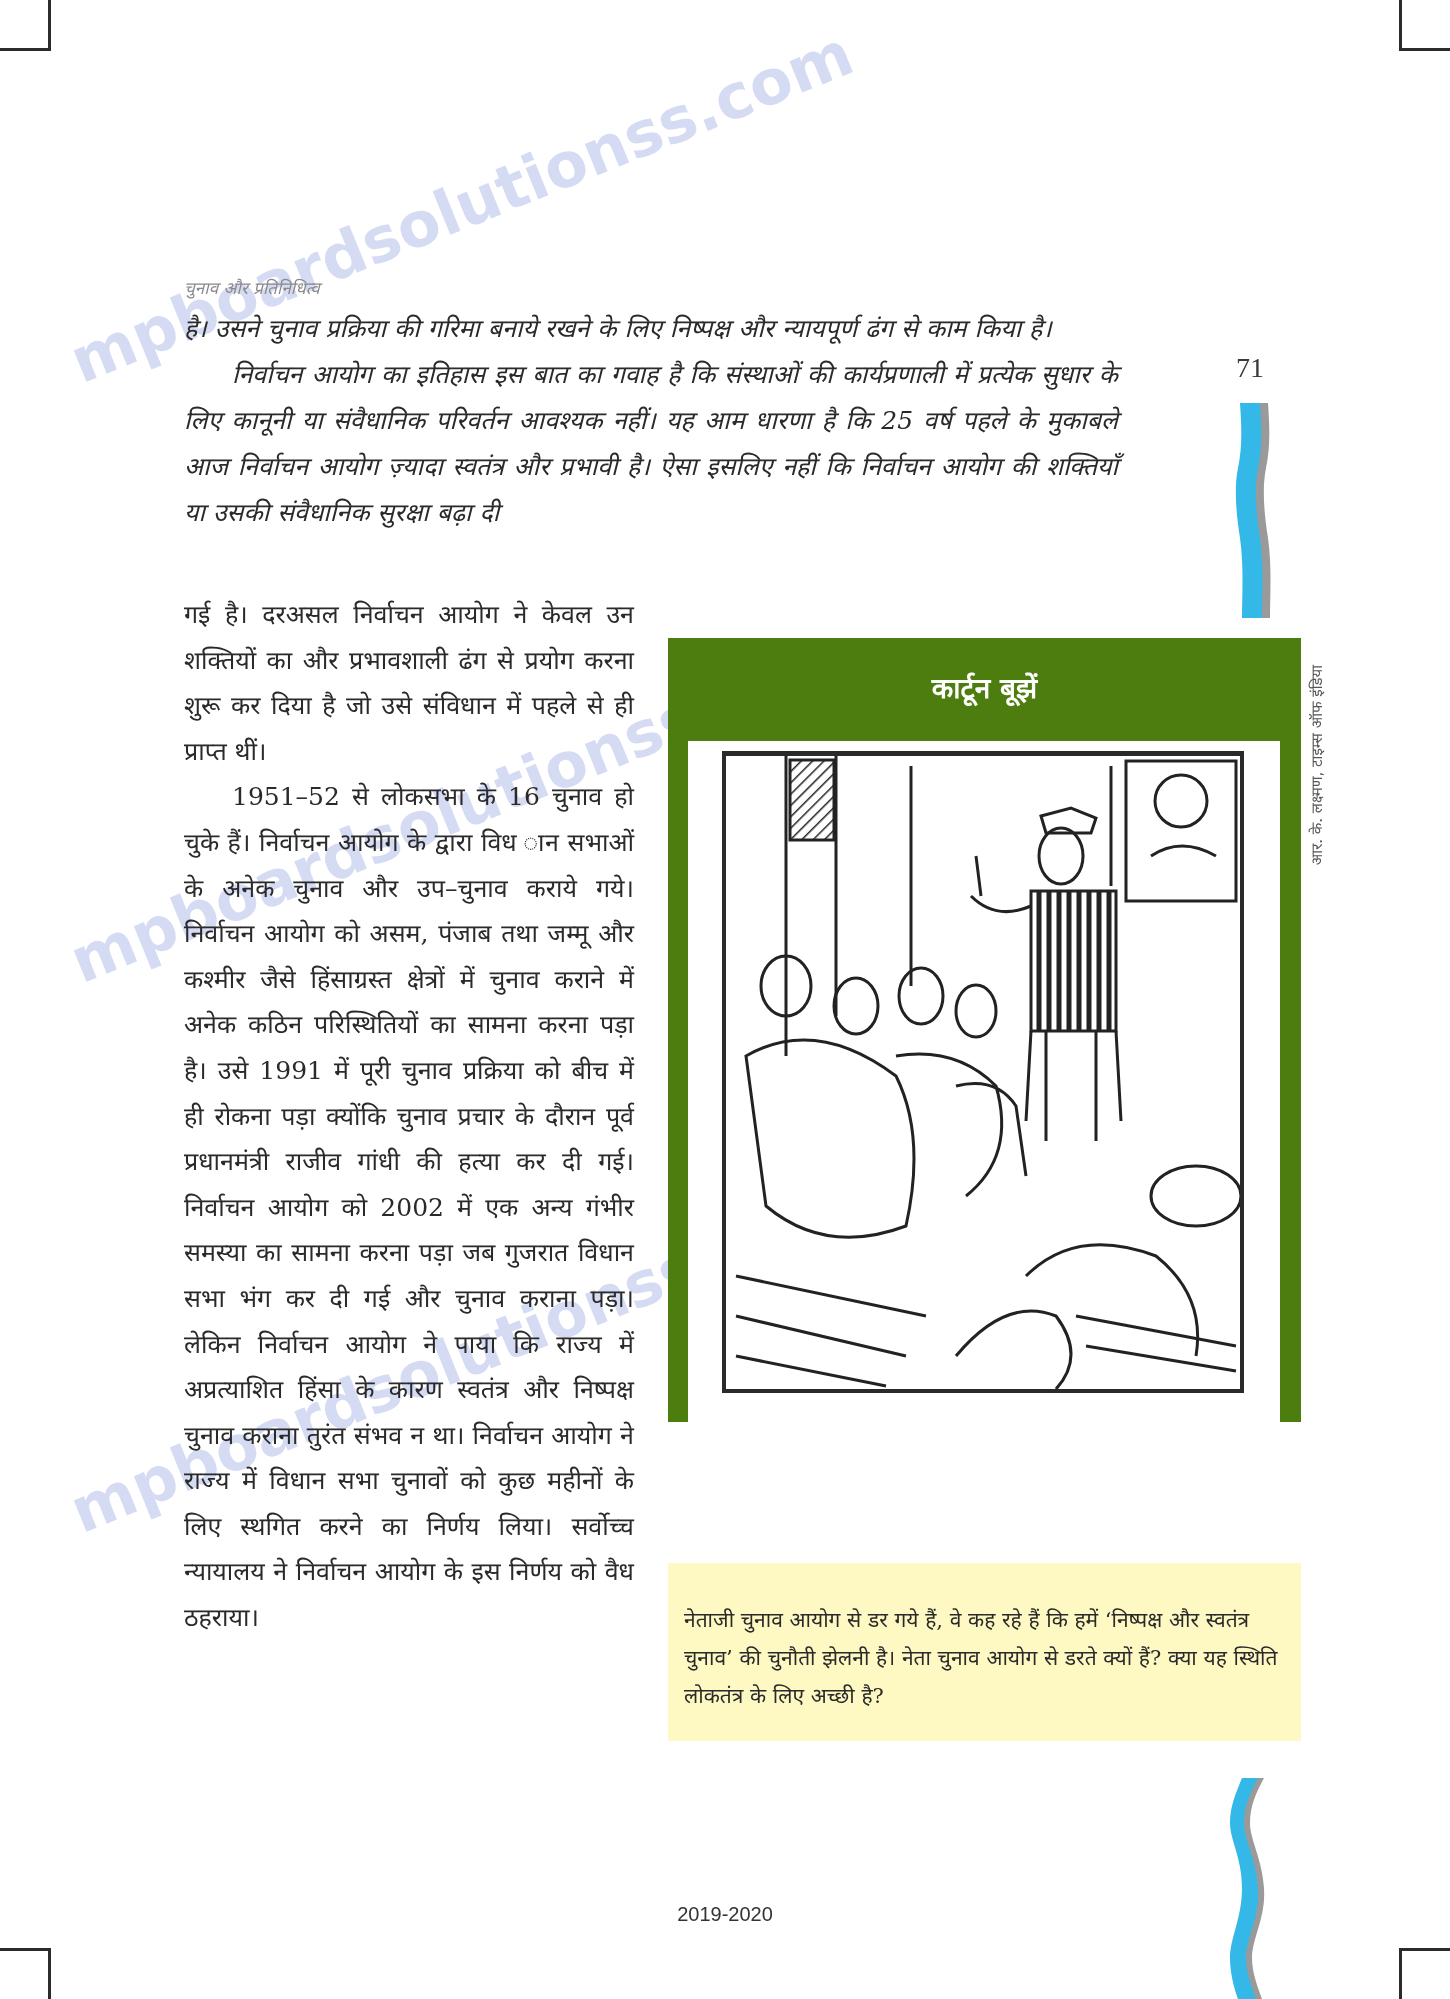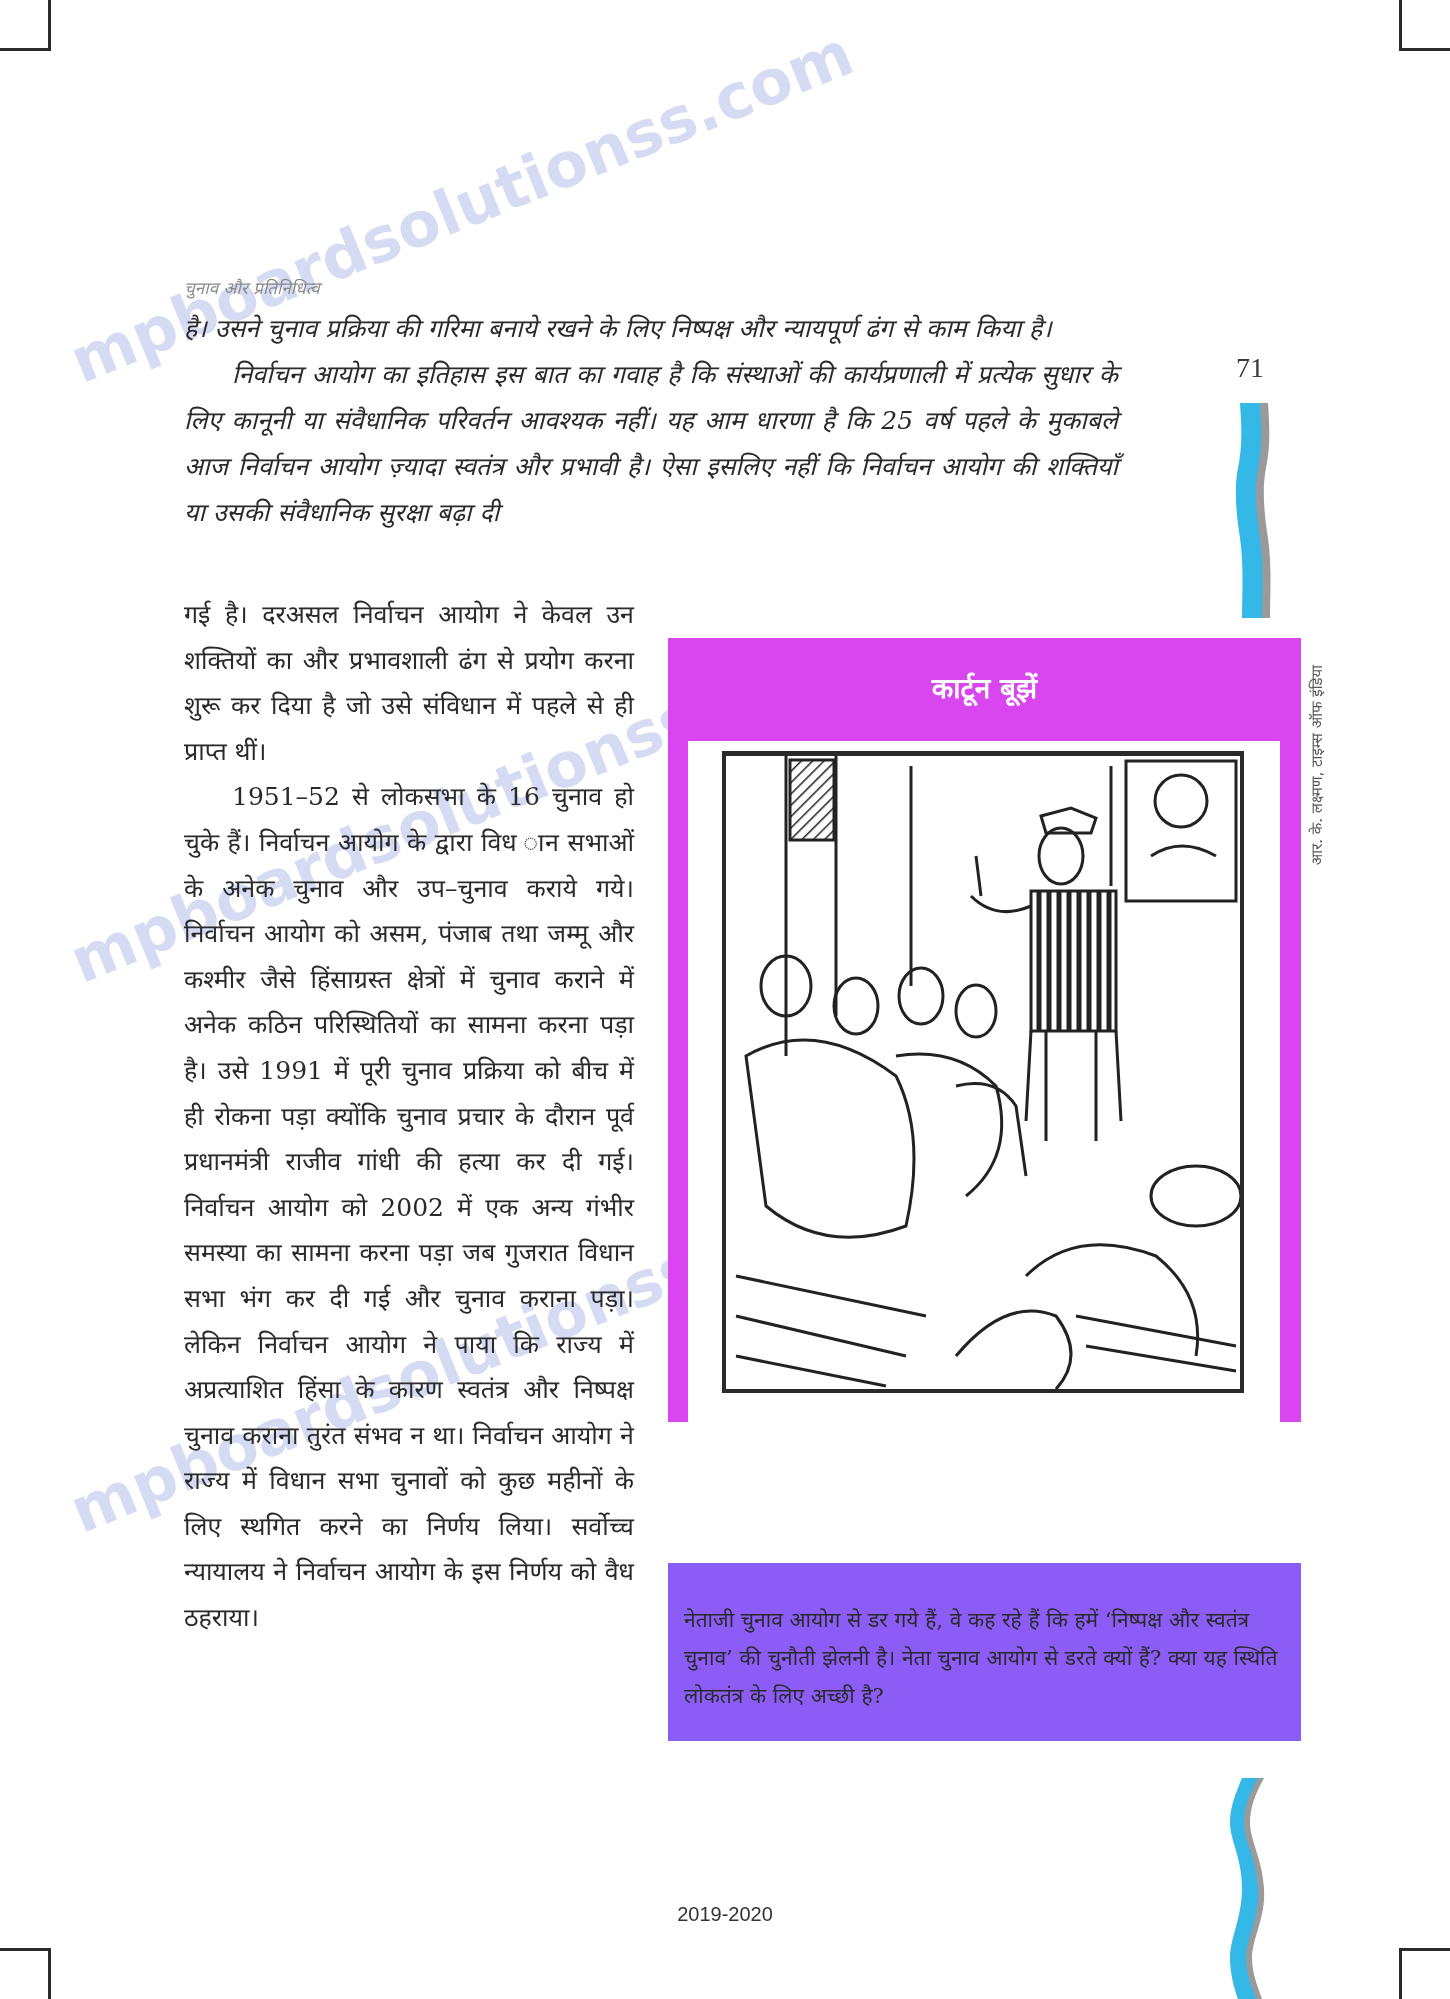--- a/index.html
+++ b/index.html
@@ -35,42 +35,42 @@
 
     .col-text {
       position:absolute; left:184px; top:592px; width:450px;
       font-size:25px; line-height:45.6px; text-align:justify;
     }
     .col-text p { margin:0; }
     .col-text .indent { text-indent:48px; }
 
     .cartoon-box {
       position:absolute; left:668px; top:638px; width:633px; height:784px;
-      background:#d946ef;
+      background:#4d7c0f;
     }
     .cartoon-title {
       position:absolute; left:0; right:0; top:30px; text-align:center;
       color:#ffffff; font-size:28px; font-weight:bold;
     }
     .cartoon-inner {
       position:absolute; left:20px; top:103px; width:592px; height:794px;
       background:#ffffff;
     }
     .cartoon-frame {
       position:absolute; left:34px; top:10px; width:514px; height:633px;
       border:4px solid #2a2a2a; border-top-width:5px; background:#fff; overflow:hidden;
     }
     .cartoon-frame svg { width:100%; height:100%; display:block; }
     .cartoon-caption {
       position:absolute; left:26px; right:16px; top:662px;
       font-size:21px; line-height:38px; text-align:justify; color:#2a2a2a;
     }
     .question-box {
       position:absolute; left:668px; top:1563px; width:633px; height:178px;
-      background:#8b5cf6;
+      background:#fef9c3;
     }
     .question-text {
       position:absolute; left:16px; right:16px; top:38px;
       font-size:21px; line-height:38px; color:#2a2a2a;
     }
     .credit {
       position:absolute; left:1305px; top:635px; width:22px; height:260px;
     }
     .credit span {
       position:absolute; left:50%; top:50%;

